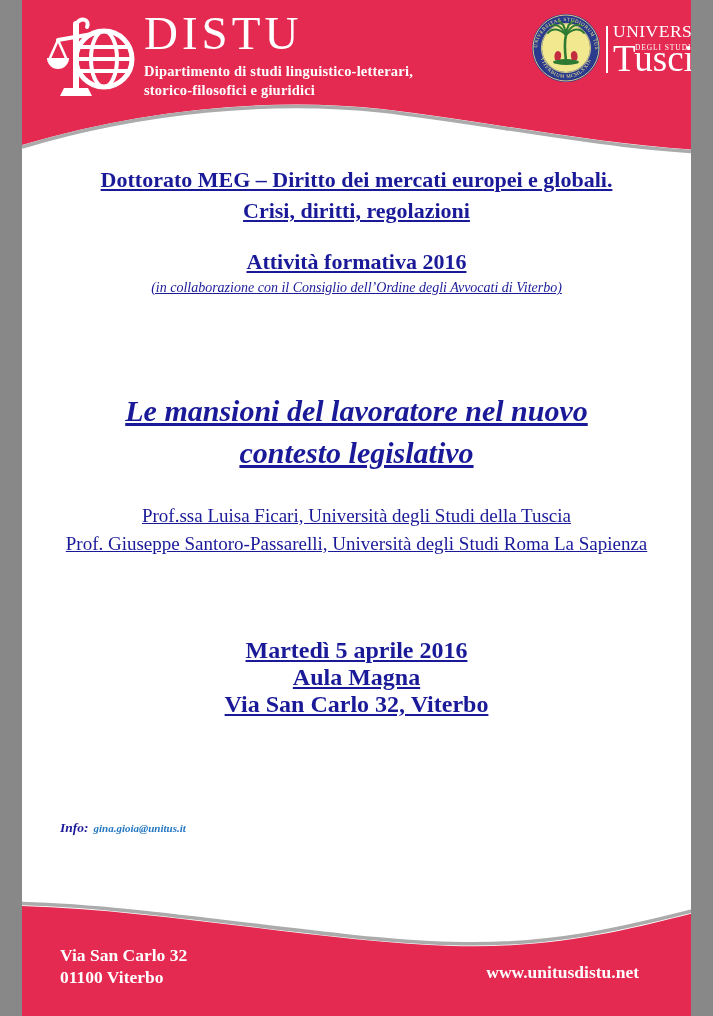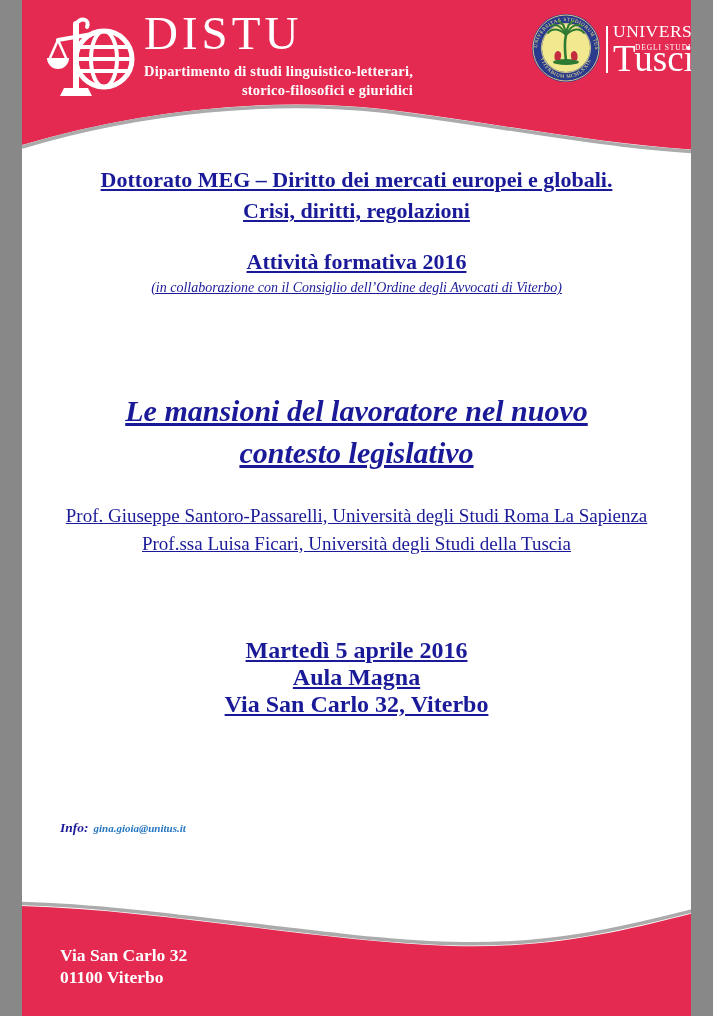--- a/index.html
+++ b/index.html
@@ -12,21 +12,21 @@
     font-family:"Liberation Serif", serif;
   }
   svg{display:block;}
   .abs{position:absolute;}
 
   
   .header-wave{position:absolute;top:0;left:0;}
   .distu-logo{position:absolute;left:24px;top:12px;}
   .distu-textblock{position:absolute;left:122px;top:6px;color:#ffffff;}
   .distu-acronym{font-size:47px;line-height:54px;letter-spacing:4px;font-weight:400;}
-  .distu-dept{margin-top:2px;font-size:14.5px;font-weight:bold;line-height:19px;letter-spacing:0.2px;text-align:right;}
+  .distu-dept{margin-top:2px;font-size:14.5px;font-weight:bold;line-height:19px;letter-spacing:0.2px;}
   .tuscia-seal{position:absolute;left:509px;top:13px;}
   .tuscia-sep{position:absolute;left:584px;top:26px;width:2px;height:47px;background:#ffffff;}
   .tuscia-textblock{position:absolute;left:591px;top:21px;color:#ffffff;white-space:nowrap;}
   .tuscia-line1{font-size:17.5px;line-height:20px;letter-spacing:0.5px;}
   .tuscia-row{position:relative;margin-top:-3px;}
   .tuscia-big{font-size:37px;line-height:42px;}
   .tuscia-small{position:absolute;left:22px;top:5px;font-size:7.5px;letter-spacing:0.9px;}
 
   
   .centered{left:0;right:0;text-align:center;}
@@ -128,22 +128,22 @@
   <div class="abs centered navy activity">Attività formativa 2016</div>
 
   <div class="abs centered navy collab">(in collaborazione con il Consiglio dell’Ordine degli Avvocati di Viterbo)</div>
 
   <div class="abs centered navy event-title">
     <div>Le mansioni del lavoratore nel nuovo</div>
     <div>contesto legislativo</div>
   </div>
 
   <div class="abs centered navy speakers">
+    <div>Prof.ssa Luisa Ficari, Università degli Studi della Tuscia</div>
     <div>Prof. Giuseppe Santoro-Passarelli, Università degli Studi Roma La Sapienza</div>
-    <div>Prof.ssa Luisa Ficari, Università degli Studi della Tuscia</div>
   </div>
 
   <div class="abs centered navy schedule">
     <div>Martedì 5 aprile 2016</div>
     <div>Aula Magna</div>
     <div>Via San Carlo 32, Viterbo</div>
   </div>
 
   <div class="abs info-line">
     <span class="info-label">Info:</span><a class="info-email" href="#">gina.gioia@unitus.it</a>
@@ -152,14 +152,15 @@
   <svg class="footer-wave" width="713" height="120" viewBox="0 0 713 120">
     <path d="M0,10 C140,14 300,46 430,50 C555,54 645,22 713,7 L713,120 H0 Z" fill="#E52A52"></path>
     <path d="M0,7.5 C140,11.5 300,43.5 430,47.5 C555,51.5 645,19.5 713,4.5" fill="none" stroke="#ABABAB" stroke-width="3.5"></path>
   </svg>
 
   <div class="footer-address">
     <div>Via San Carlo 32</div>
     <div>01100 Viterbo</div>
   </div>
 
+  <div class="footer-site">www.unitusdistu.net</div>
 
 </div>
 
 </body></html>

